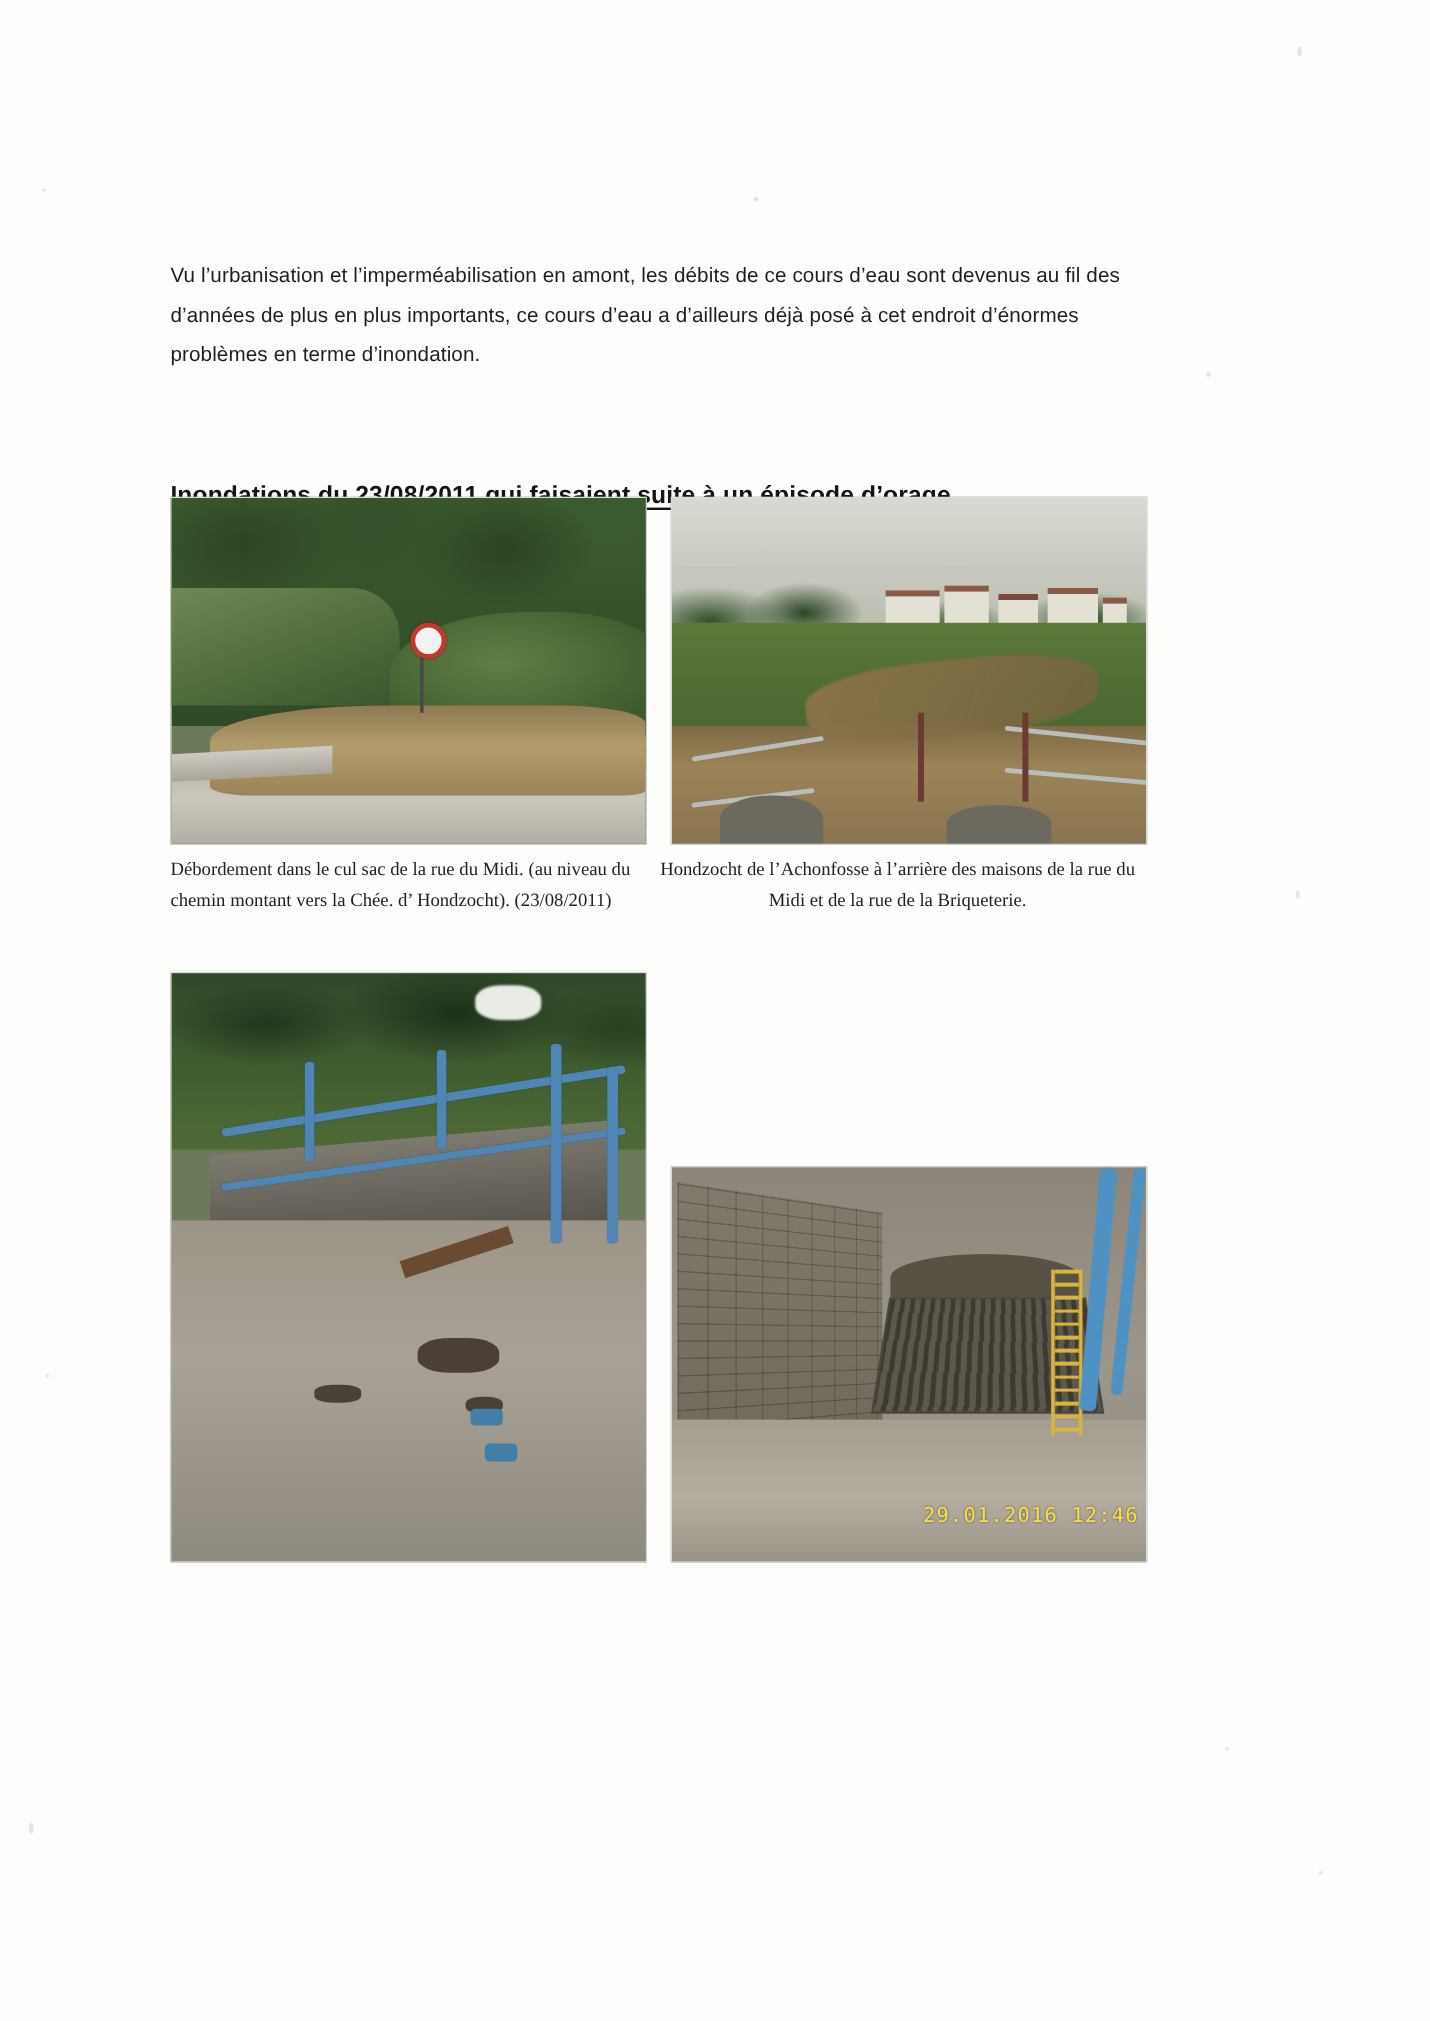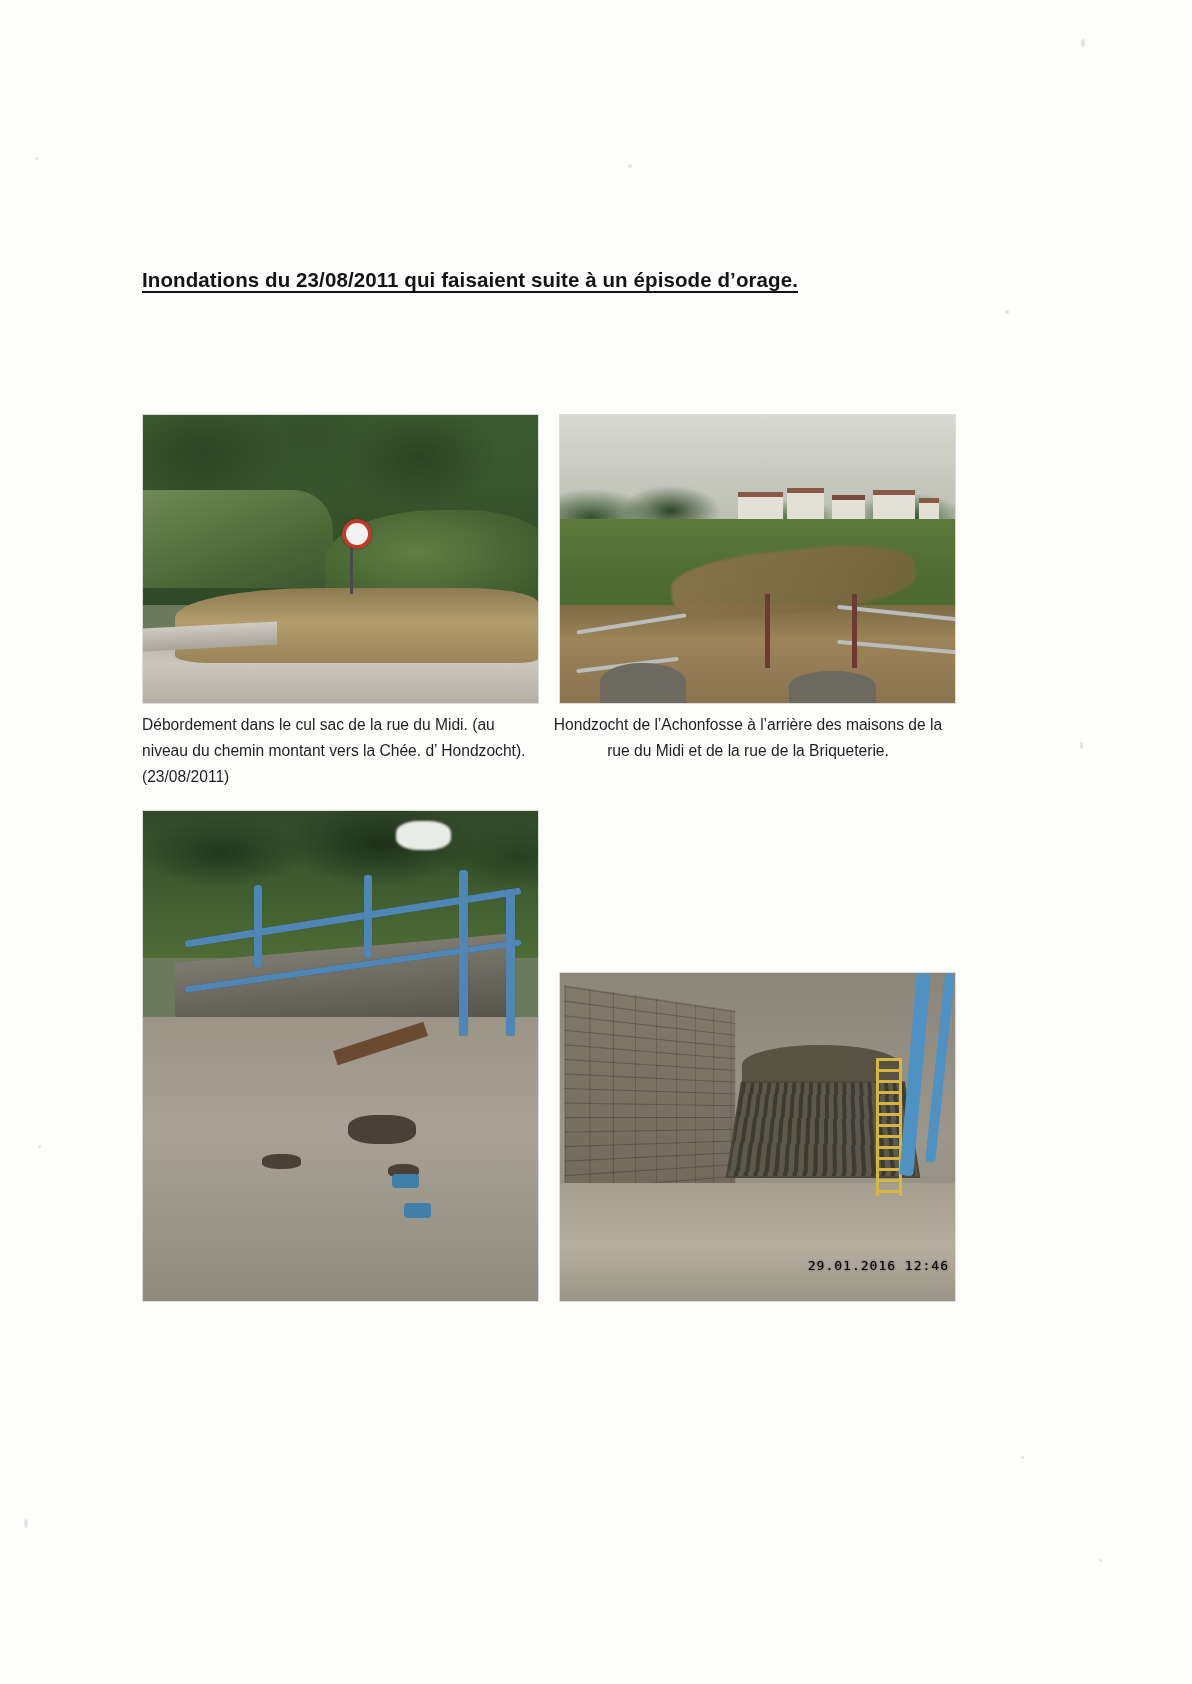--- a/index.html
+++ b/index.html
@@ -250,49 +250,50 @@
     background: repeating-linear-gradient(180deg, #d8b53f 0 3px, rgba(216,181,63,0) 3px 11px);
     border-left: 3px solid #d8b53f;
     border-right: 3px solid #d8b53f;
   }
   .p4-bluepipe {
     position: absolute; background: #4e92c4; border-radius: 4px;
   }
   .p4-stamp {
     position: absolute; right: 6px; bottom: 28px;
     font-family: "DejaVu Sans Mono", monospace;
-    font-size: 13px;
+    font-size: 17px;
     letter-spacing: 1px;
-    color: #000000;
+    color: #fde047;
     text-shadow: 0 0 2px rgba(0,0,0,.6);
   }
 </style>
 </head>
 <body>
 
 <div class="page">
 
   <div class="speckle" style="left:1081px;top:39px;width:4px;height:8px;"></div>
   <div class="speckle" style="left:35px;top:157px;width:3px;height:3px;"></div>
   <div class="speckle" style="left:628px;top:164px;width:4px;height:4px;"></div>
   <div class="speckle" style="left:1005px;top:310px;width:4px;height:4px;"></div>
   <div class="speckle" style="left:1080px;top:742px;width:3px;height:7px;"></div>
   <div class="speckle" style="left:38px;top:1145px;width:3px;height:3px;"></div>
   <div class="speckle" style="left:1021px;top:1456px;width:3px;height:3px;"></div>
   <div class="speckle" style="left:24px;top:1519px;width:4px;height:9px;"></div>
   <div class="speckle" style="left:1099px;top:1559px;width:3px;height:3px;"></div>
 
   <div class="content">
+    <p class="intro">Vu l’urbanisation et l’imperméabilisation en amont, les débits de ce cours d’eau sont devenus au fil des d’années de plus en plus importants, ce cours d’eau a d’ailleurs déjà posé à cet endroit d’énormes problèmes en terme d’inondation.</p>
 
     <div class="section-title">Inondations du 23/08/2011 qui faisaient suite à un épisode d’orage.</div>
   </div>
 
   <div class="photos">
 
-    <div class="row" style="height:390px;">
+    <div class="row" style="height:390px;font-family:Liberation Serif, serif;">
 
       <div class="photo" id="photo1">
         <div class="p1-sky"></div>
         <div class="p1-trees"></div>
         <div class="p1-hedge"></div>
         <div class="p1-bush"></div>
         <div class="p1-road"></div>
         <div class="p1-water"></div>
         <div class="p1-kerb"></div>
         <div class="p1-pole"></div>

